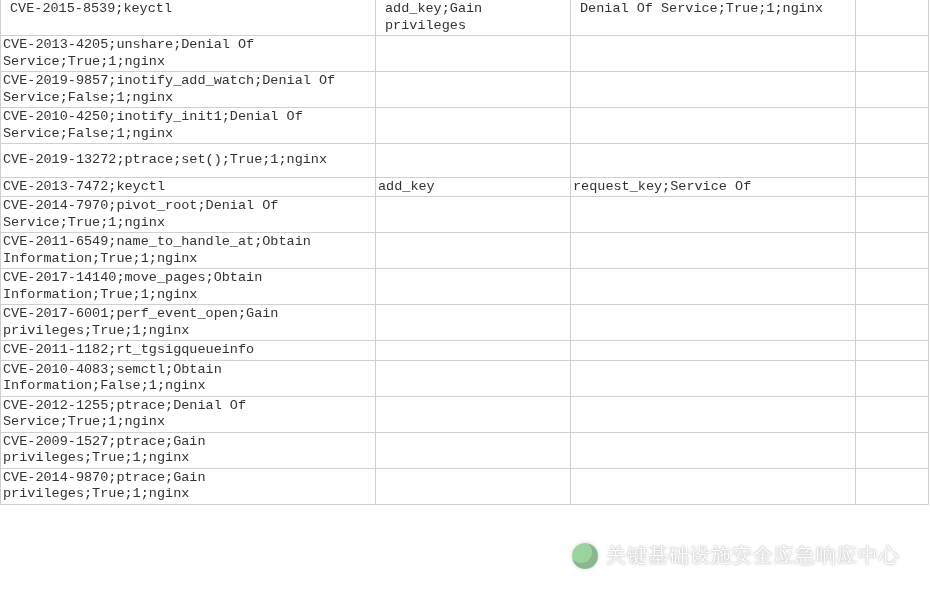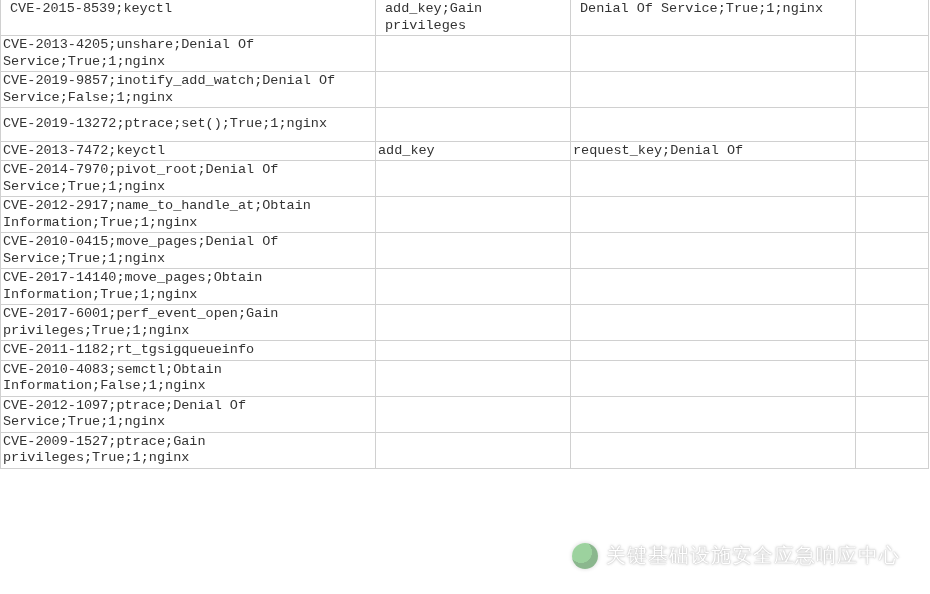--- a/index.html
+++ b/index.html
@@ -85,45 +85,45 @@
         <td></td>
         <td></td>
       </tr>
       <tr>
         <td>CVE-2019-9857;inotify_add_watch;Denial Of Service;False;1;nginx</td>
         <td></td>
         <td></td>
         <td></td>
       </tr>
       <tr>
+        <td>CVE-2010-4250;inotify_init1;Denial Of Service;False;1;nginx</td>
+        <td></td>
+        <td></td>
+        <td></td>
+      </tr>
+      <tr>
         <td style="padding-top: 8px; padding-bottom: 8px;">CVE-2019-13272;ptrace;set();True;1;nginx</td>
         <td style="padding-top: 8px; padding-bottom: 8px;"></td>
         <td style="padding-top: 8px; padding-bottom: 8px;"></td>
         <td style="padding-top: 8px; padding-bottom: 8px;"></td>
       </tr>
       <tr>
         <td>CVE-2013-7472;keyctl</td>
         <td>add_key</td>
-        <td>request_key;Denial Of</td>
+        <td>request_key;Service Of</td>
         <td></td>
       </tr>
       <tr>
         <td>CVE-2014-7970;pivot_root;Denial Of Service;True;1;nginx</td>
         <td></td>
         <td></td>
         <td></td>
       </tr>
       <tr>
-        <td>CVE-2012-2917;name_to_handle_at;Obtain Information;True;1;nginx</td>
-        <td></td>
-        <td></td>
-        <td></td>
-      </tr>
-      <tr>
-        <td>CVE-2010-0415;move_pages;Denial Of Service;True;1;nginx</td>
+        <td>CVE-2011-6549;name_to_handle_at;Obtain Information;True;1;nginx</td>
         <td></td>
         <td></td>
         <td></td>
       </tr>
       <tr>
         <td>CVE-2017-14140;move_pages;Obtain Information;True;1;nginx</td>
         <td></td>
         <td></td>
         <td></td>
       </tr>
@@ -139,27 +139,33 @@
         <td></td>
         <td></td>
       </tr>
       <tr>
         <td>CVE-2010-4083;semctl;Obtain Information;False;1;nginx</td>
         <td></td>
         <td></td>
         <td></td>
       </tr>
       <tr>
-        <td>CVE-2012-1097;ptrace;Denial Of Service;True;1;nginx</td>
+        <td>CVE-2012-1255;ptrace;Denial Of Service;True;1;nginx</td>
         <td></td>
         <td></td>
         <td></td>
       </tr>
       <tr>
         <td>CVE-2009-1527;ptrace;Gain privileges;True;1;nginx</td>
+        <td></td>
+        <td></td>
+        <td></td>
+      </tr>
+      <tr>
+        <td>CVE-2014-9870;ptrace;Gain privileges;True;1;nginx</td>
         <td></td>
         <td></td>
         <td></td>
       </tr>
     </tbody>
 </table>
 
 <div class="watermark">
   <div class="wm-icon"></div>
   <div class="wm-text">关键基础设施安全应急响应中心</div>

